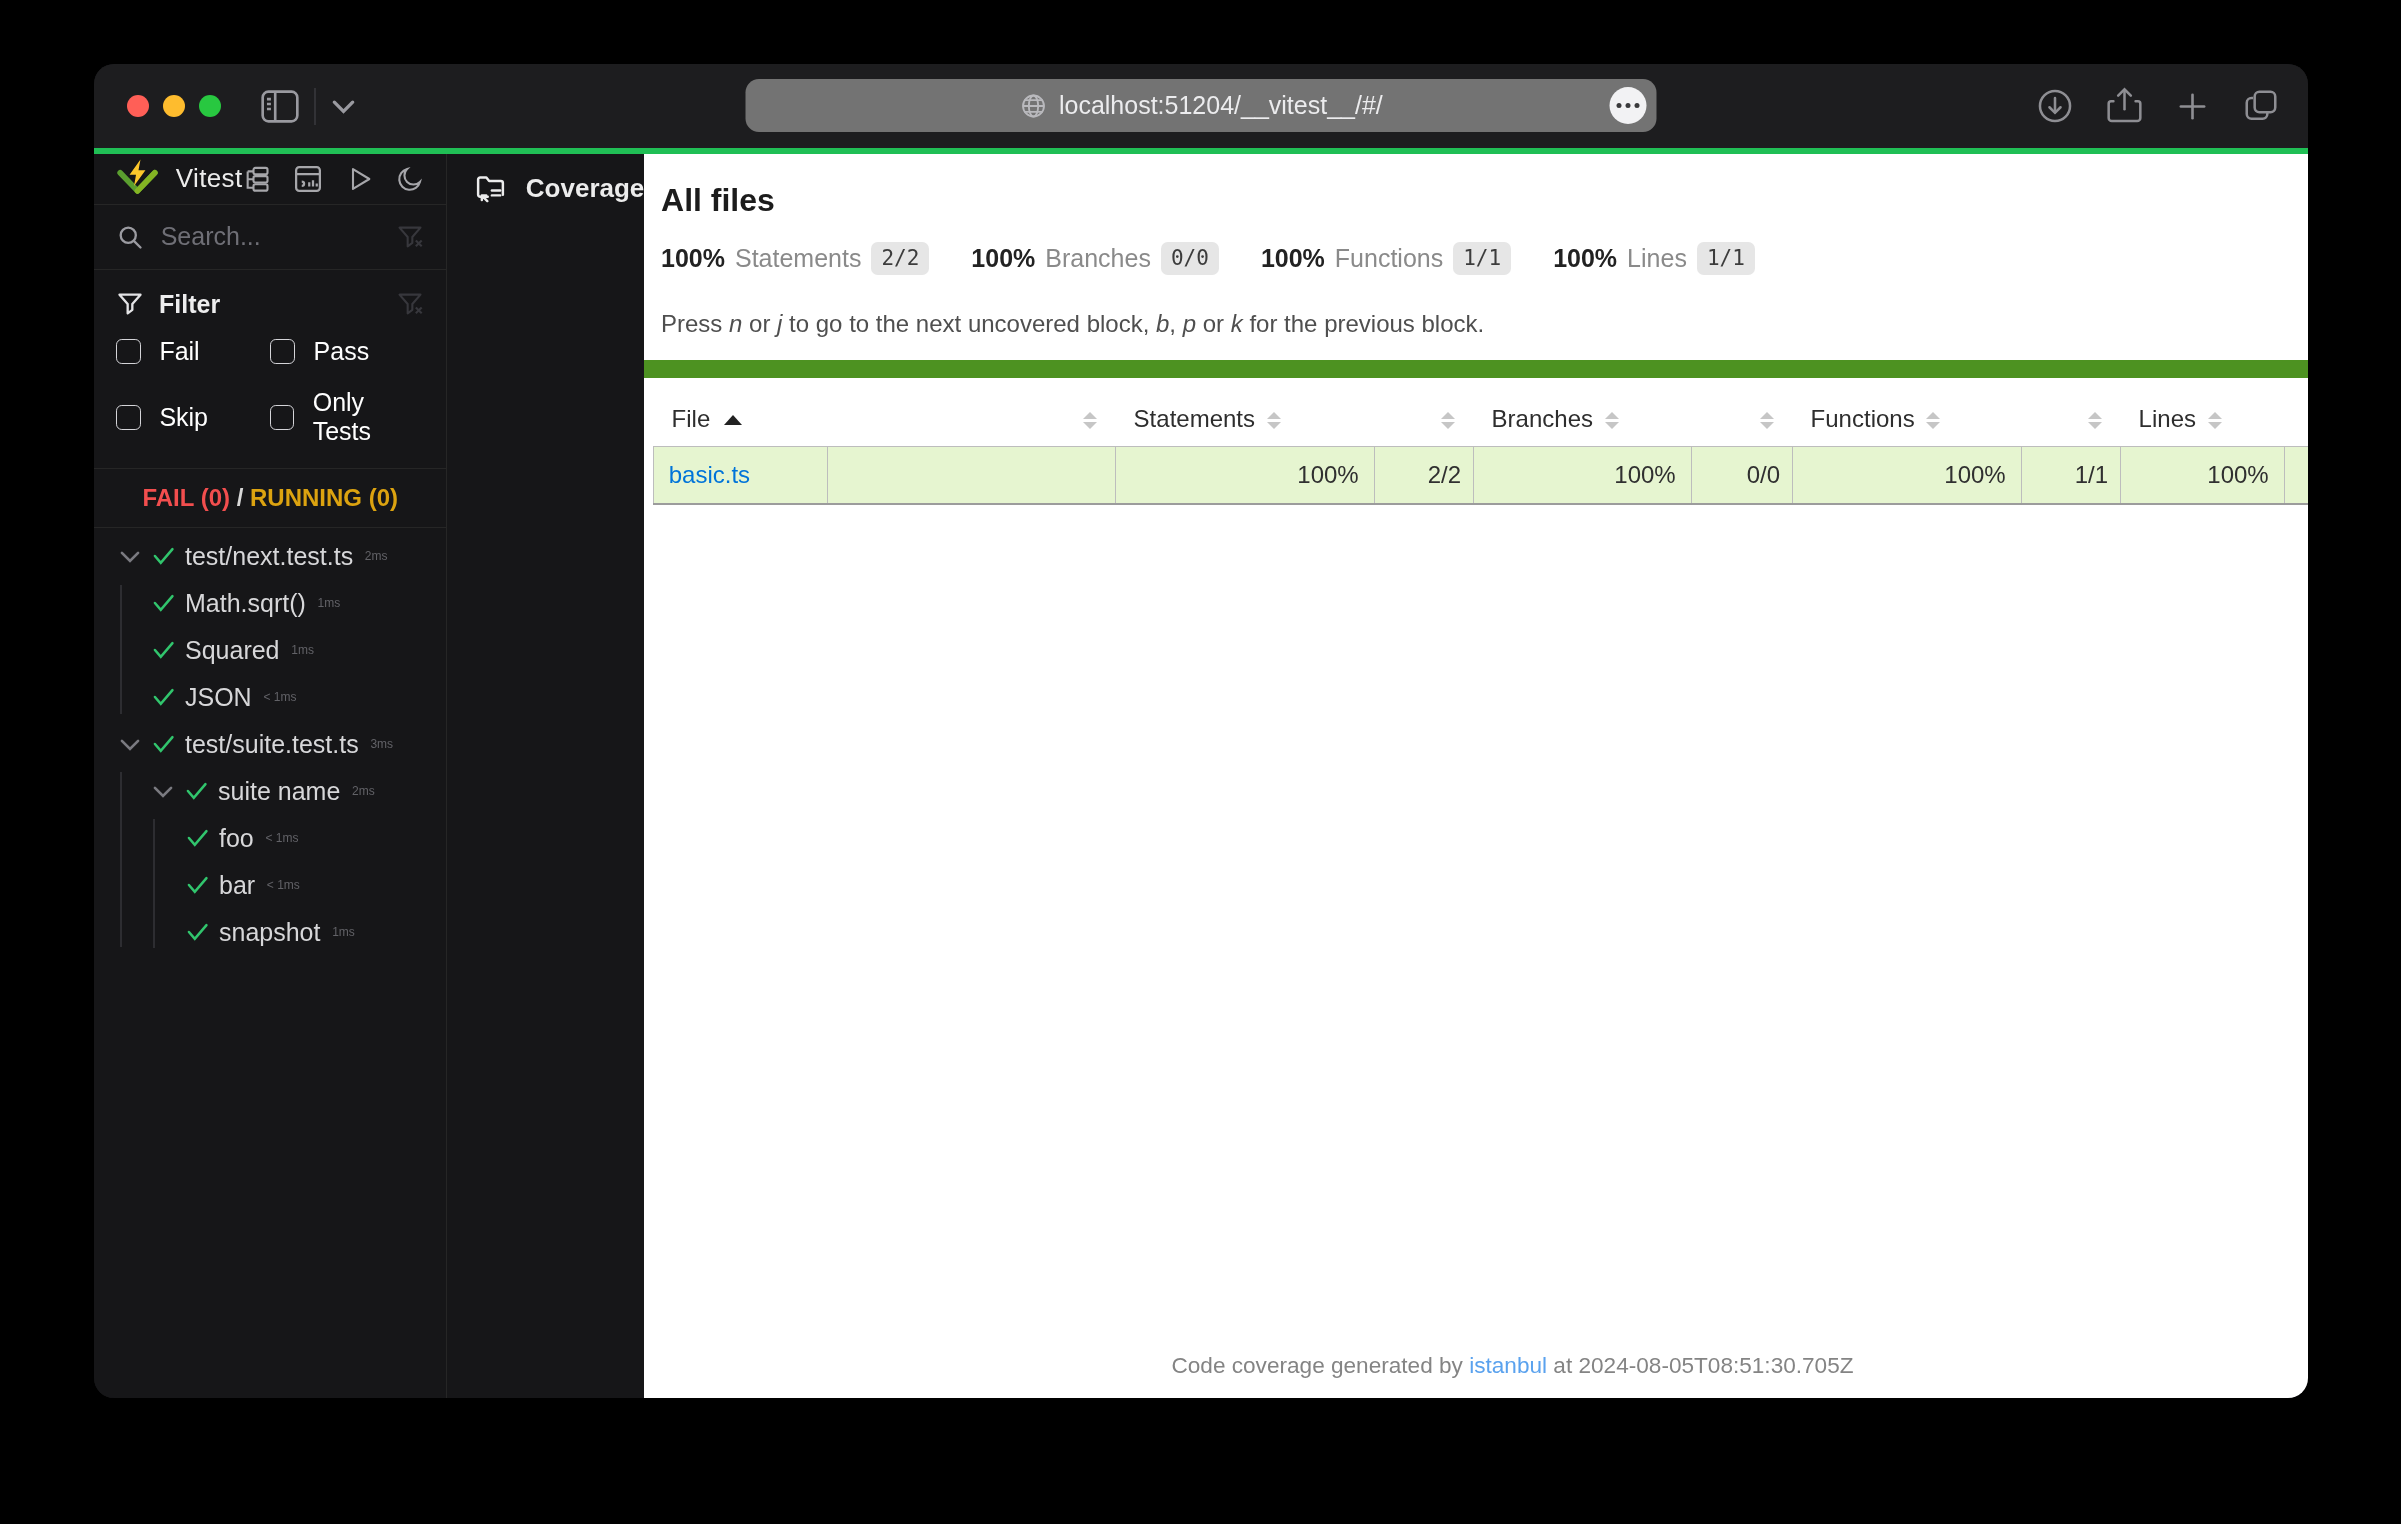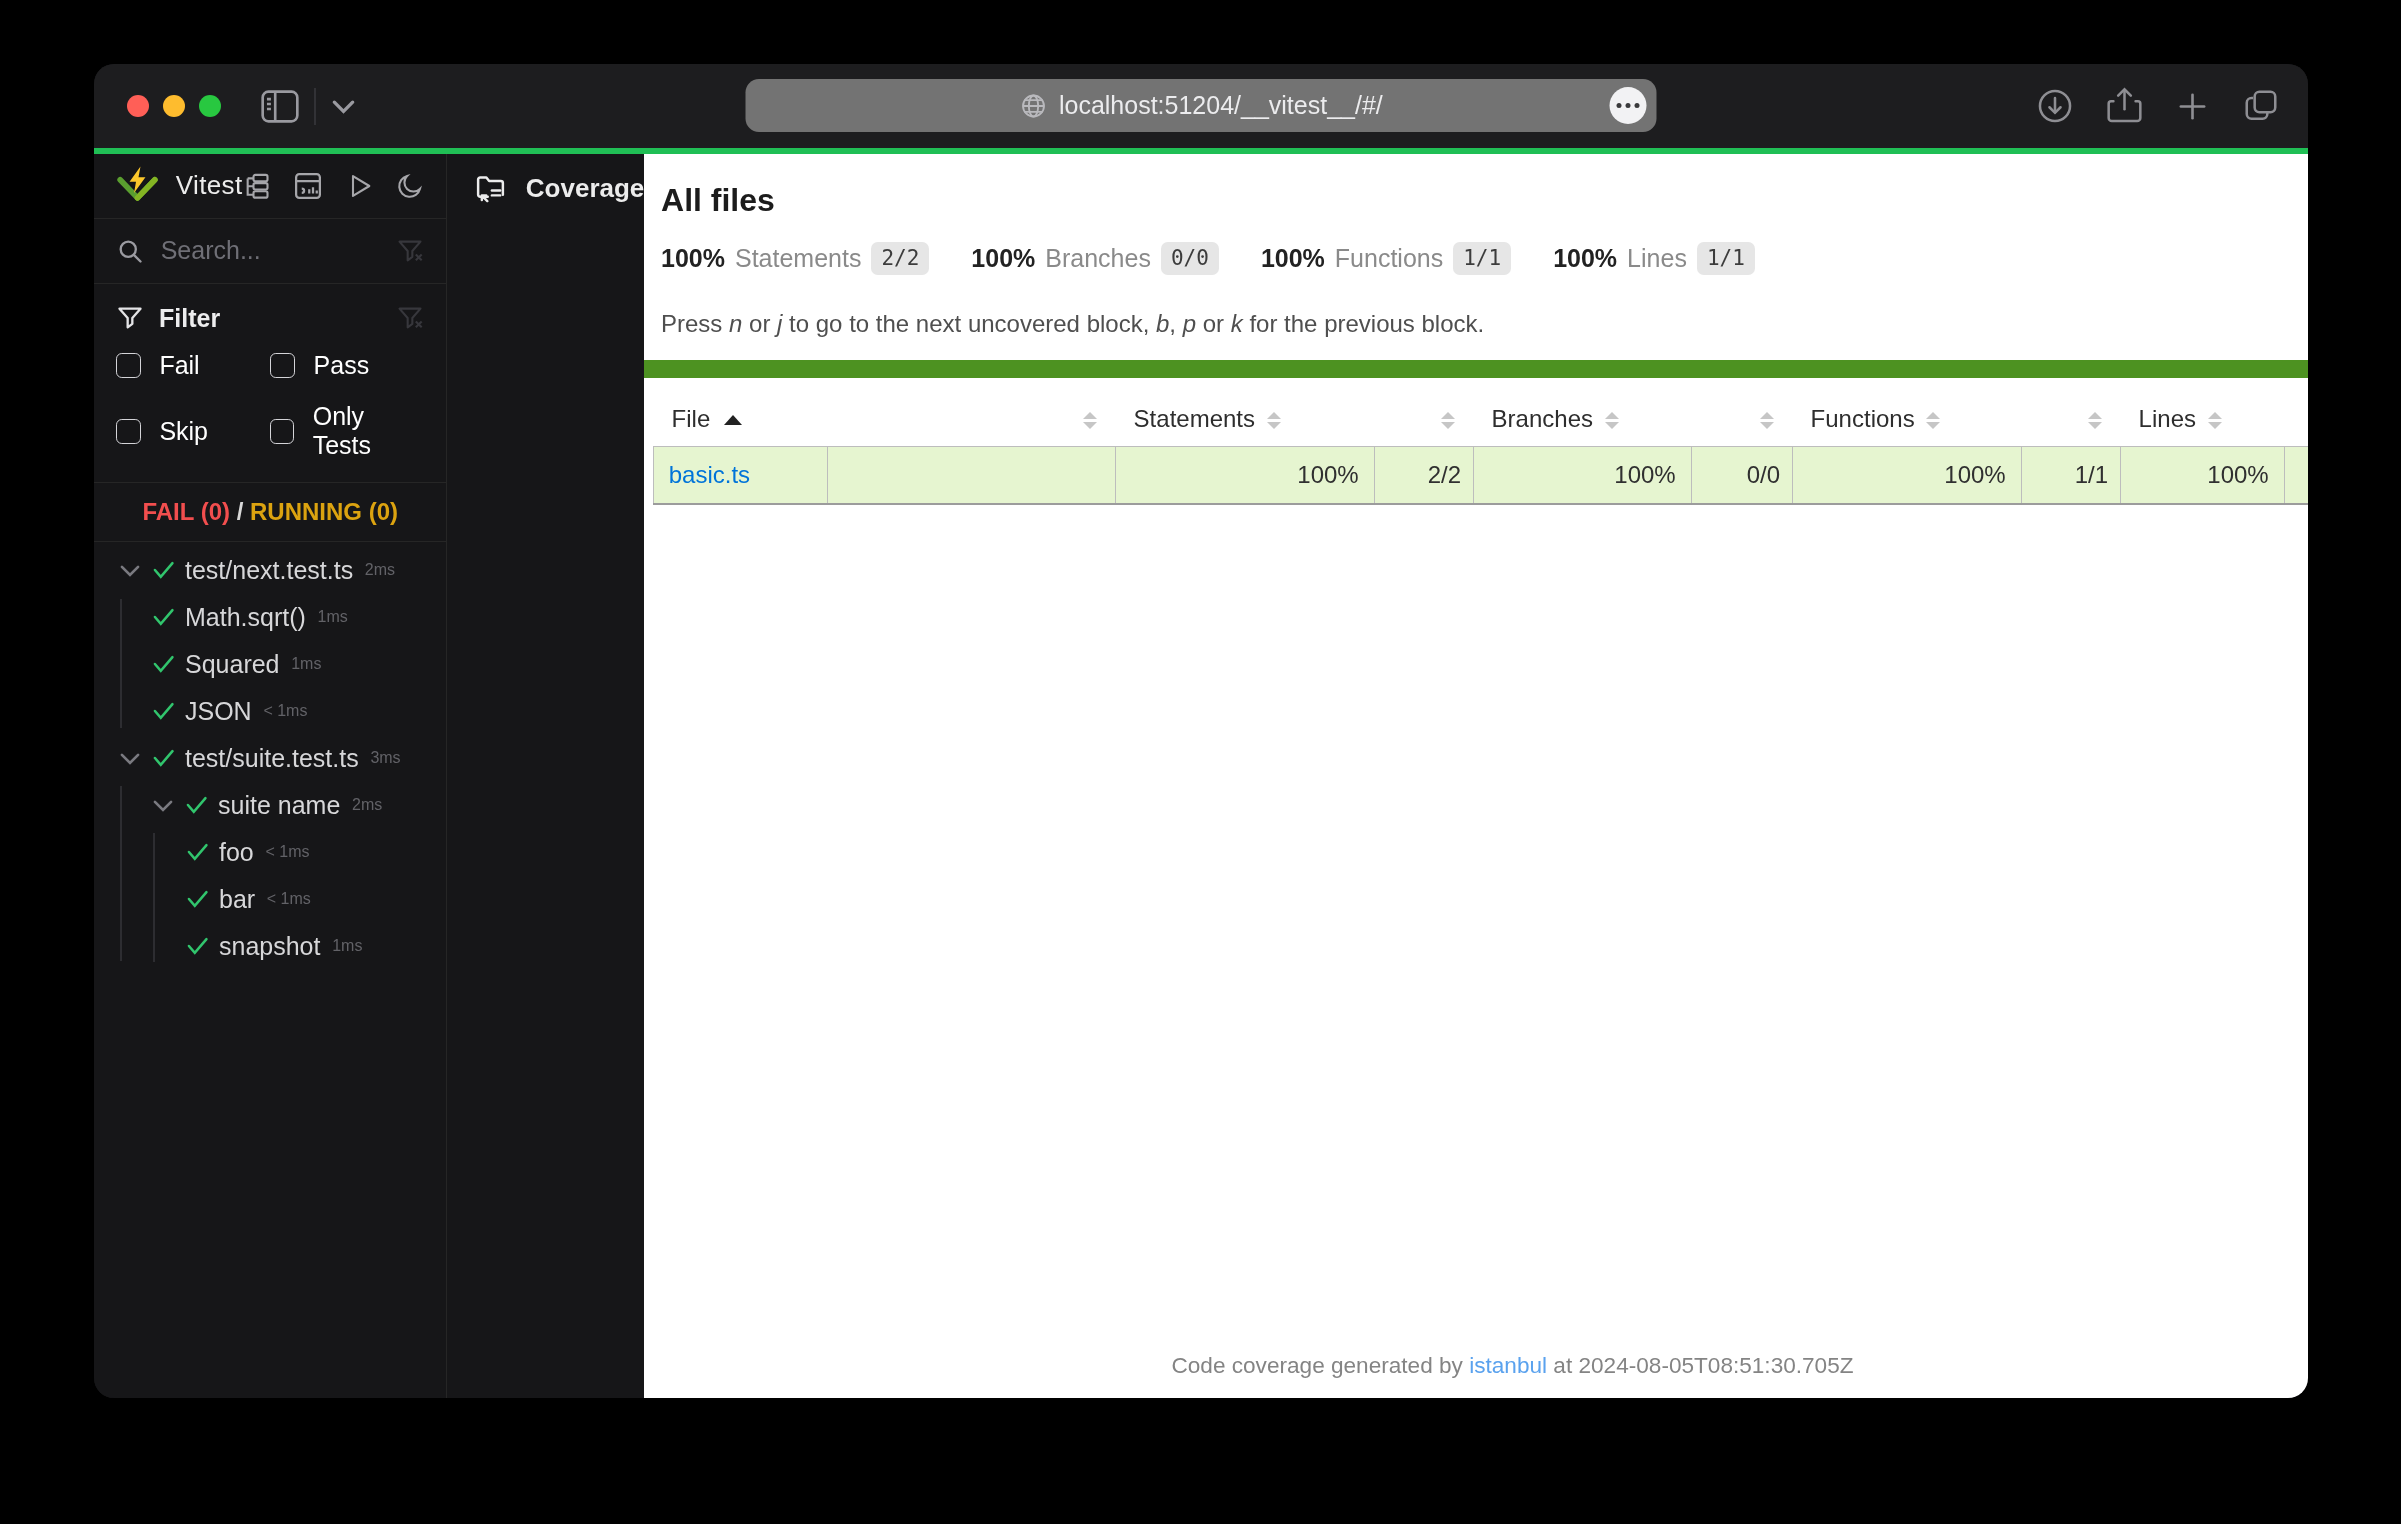--- a/index.html
+++ b/index.html
@@ -26,21 +26,21 @@
   .url-more .dots { display:flex; gap:4.2px; }
   .url-more .dots i { width:5px; height:5px; background:#3a3a3c; border-radius:50%; }
   .chrome-right { position:absolute; right:28px; top:0; height:84px; display:flex; align-items:center; gap:32px; color:#8e8e93; }
 
   .topline { height:5.8px; background:#20bf55; }
 
   
   .app { display:flex; height:1244px; }
   .sidebar { width:462px; background:#161618; border-right:0.8px solid #262626; display:flex; flex-direction:column; }
 
-  .s-header { height:65px; display:flex; align-items:center; padding:0 22px; border-bottom:0.8px solid #262626; }
+  .s-header { height:51px; display:flex; align-items:center; padding:0 22px; border-bottom:0.8px solid #262626; }
   .s-title { color:#ececec; font-size:26px; margin-left:16.7px; letter-spacing:0.4px; }
   .s-icons { margin-left:auto; display:flex; gap:22.6px; color:#a6a6aa; align-items:center; }
 
   .s-search { height:65px; display:flex; align-items:center; padding:0 22px; border-bottom:0.8px solid #262626; }
   .s-search .ph { color:#6f6f76; font-size:25px; margin-left:16.7px; flex:1; }
   .dim-icon { color:#37373c; }
 
   .s-filter { padding:20px 22px 22px 22px; }
   .f-title-row { display:flex; align-items:center; color:#ededee; }
   .f-title { font-size:25px; font-weight:bold; margin-left:15px; flex:1; }
@@ -53,21 +53,21 @@
               text-align:center; font-weight:bold; font-size:24px; line-height:34px; }
   .st-fail{color:#f24e4e;} .st-run{color:#dca310;} .st-pass{color:#2dd366;} .st-skip{color:#8257d0;}
   .st-sep{color:#d8d8d8; font-weight:bold;}
 
   .s-tree { flex:1; position:relative; padding-top:5px; overflow:hidden; }
   .tree-row { height:47px; display:flex; align-items:center; }
   .tree-row.lvl0{padding-left:25px;} .tree-row.lvl1{padding-left:58px;} .tree-row.lvl2{padding-left:92px;}
   .tw-chev { width:33px; color:#7a7a80; display:flex; align-items:center; }
   .tw-check { width:33px; color:#31c56d; display:flex; align-items:center; }
   .tw-label { color:#d7d7d9; font-size:25px; }
-  .tw-time { color:#626267; font-size:16px; margin-left:11.7px; }
+  .tw-time { color:#626267; font-size:12px; margin-left:11.7px; }
   .guide { position:absolute; width:1.7px; background:#2d2d31; }
 
   
   .main { flex:1; display:flex; flex-direction:row; }
   .m-header { height:69px; background:#161618; display:flex; align-items:center; padding-left:27px; color:#ececec; }
   .m-header .mh-title { font-size:26px; font-weight:bold; margin-left:18.4px; }
 
   .content { flex:1; background:#fff; display:flex; flex-direction:column; overflow:hidden; }
   .all-files { margin:28px 0 0 16.7px; font-size:32px; font-weight:bold; color:#1c1c1c; }
   .summary { margin:23.4px 0 0 16.7px; display:flex; gap:42px; align-items:center; }

